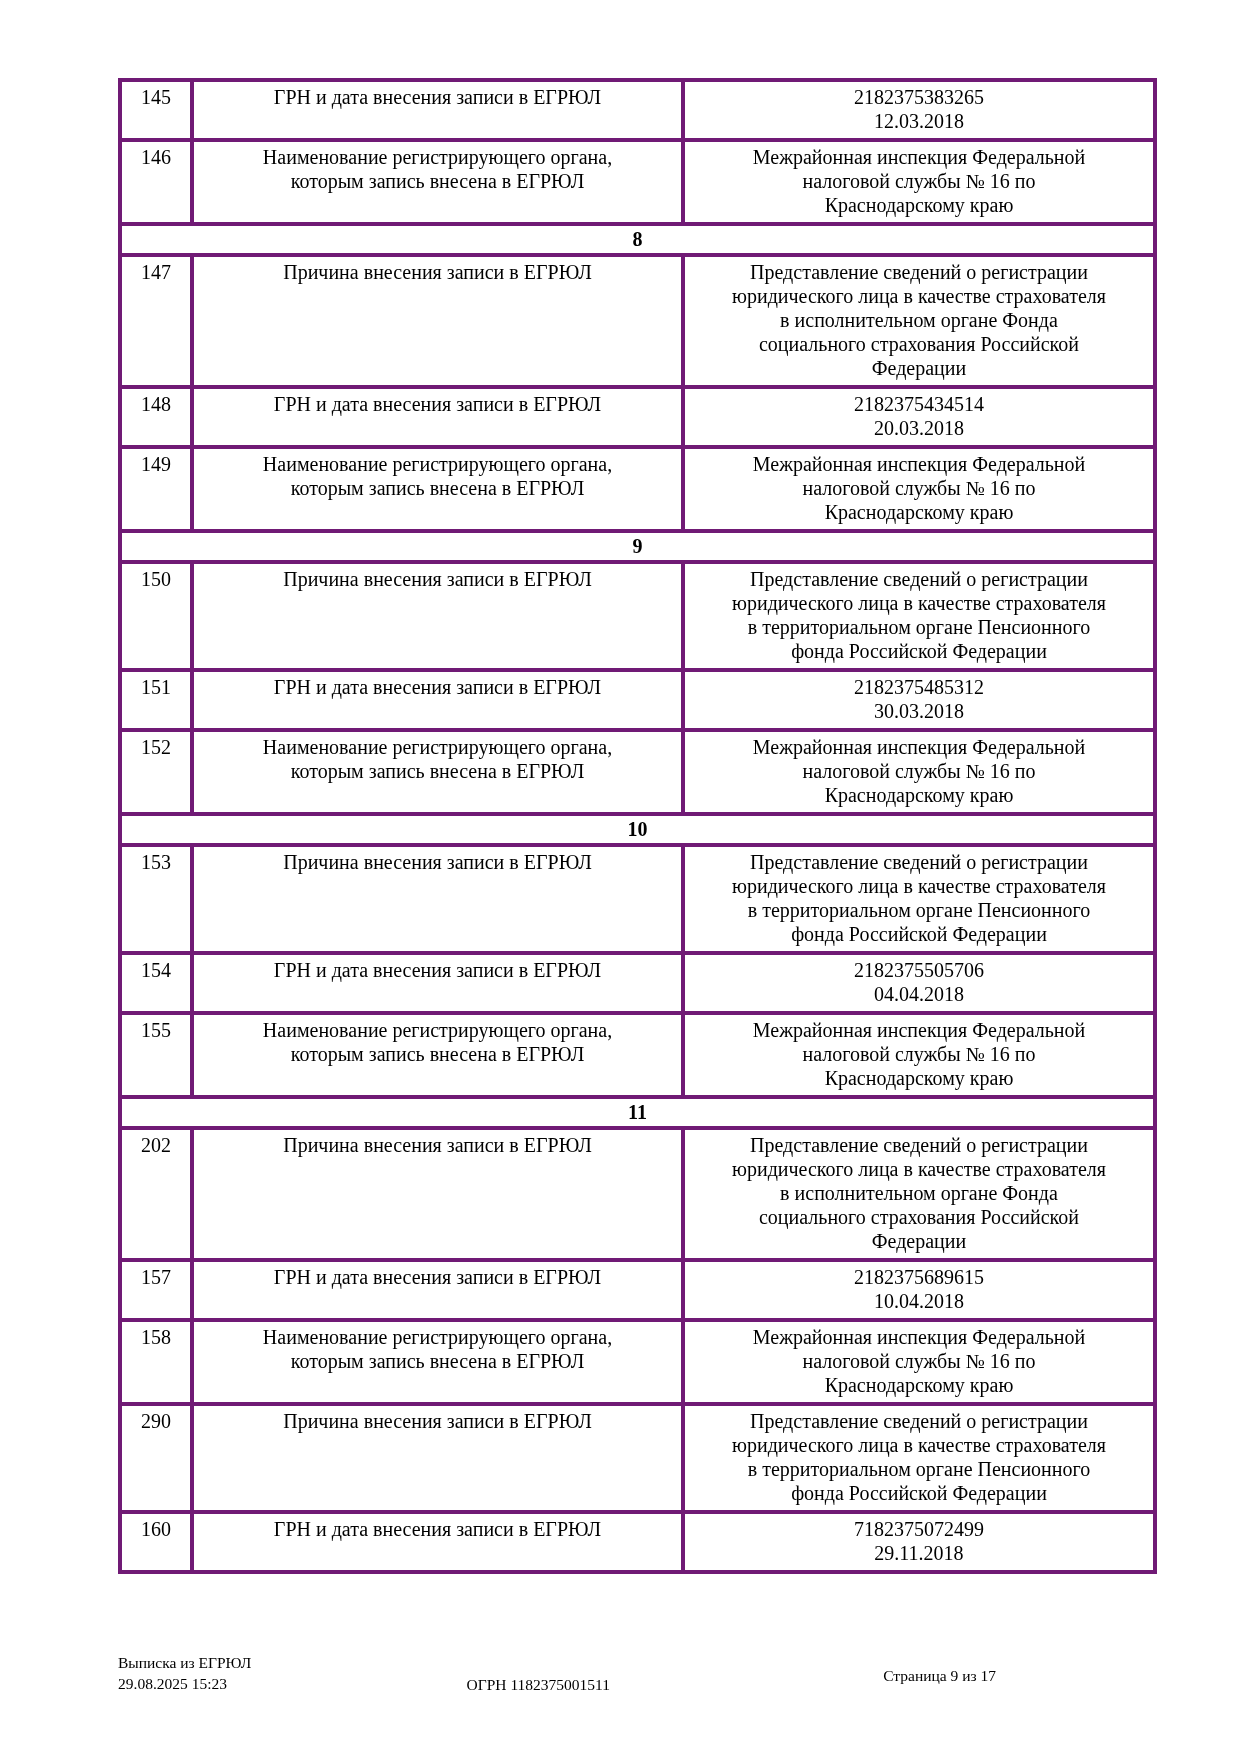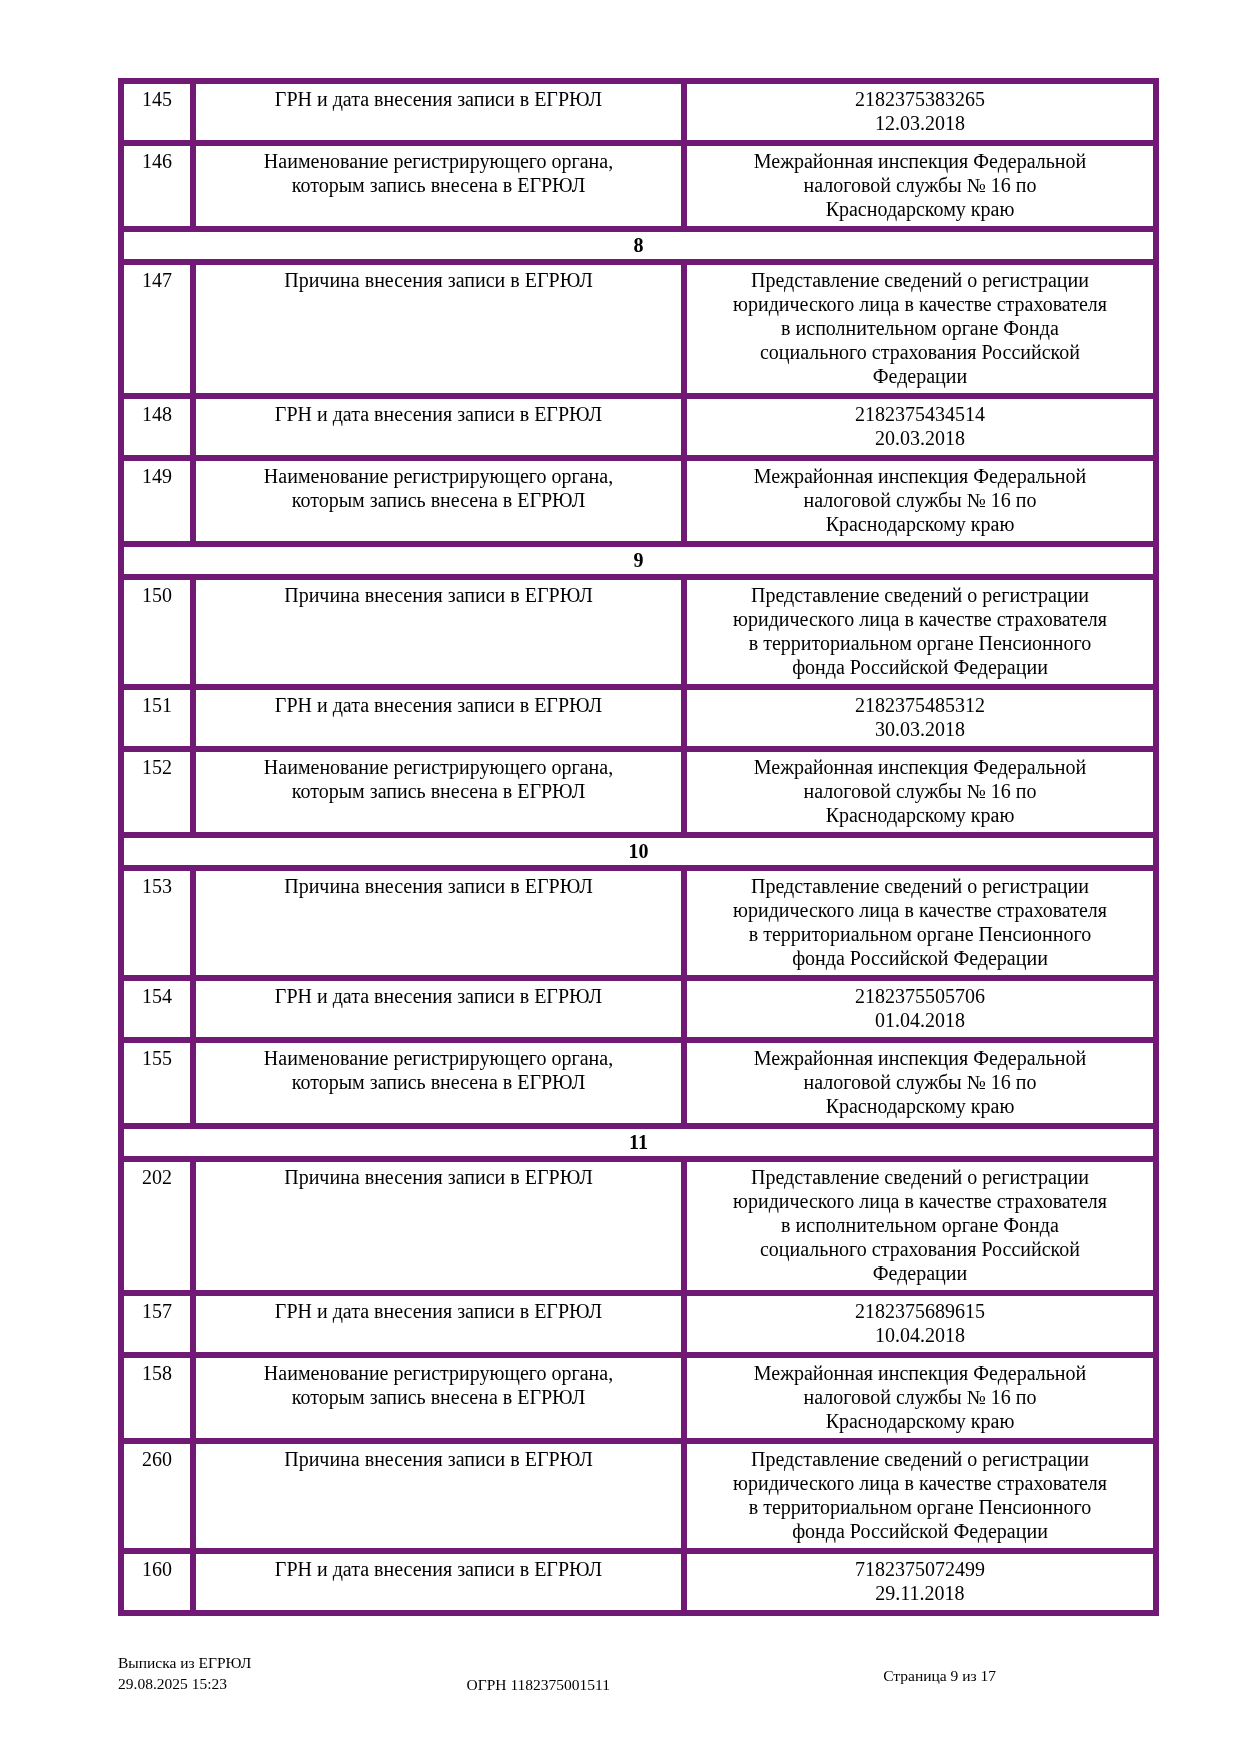--- a/index.html
+++ b/index.html
@@ -18,21 +18,21 @@
     position: absolute;
     left: 118px;
     top: 78px;
     width: 1035px;
     border-collapse: collapse;
     table-layout: fixed;
     font-size: 20px;
     line-height: 24px;
   }
   .egrul-table td {
-    border: 6px solid #701a75;
+    border: 4px solid #701a75;
     vertical-align: top;
     padding: 3px 6px 5px 6px;
     word-wrap: break-word;
   }
   .egrul-table col.c-num   { width: 72px; }
   .egrul-table col.c-label { width: 491px; }
   .egrul-table col.c-value { width: 472px; }
   td.num-cell {
     text-align: center;
     padding-left: 2px;
@@ -161,21 +161,21 @@
         <td class="label-cell">Причина внесения записи в ЕГРЮЛ</td>
         <td class="value-cell">Представление сведений о регистрации
 юридического лица в качестве страхователя
 в территориальном органе Пенсионного
 фонда Российской Федерации</td>
       </tr>
       <tr>
         <td class="num-cell">154</td>
         <td class="label-cell">ГРН и дата внесения записи в ЕГРЮЛ</td>
         <td class="value-cell">2182375505706
-01.04.2018</td>
+04.04.2018</td>
       </tr>
       <tr>
         <td class="num-cell">155</td>
         <td class="label-cell">Наименование регистрирующего органа,
 которым запись внесена в ЕГРЮЛ</td>
         <td class="value-cell">Межрайонная инспекция Федеральной
 налоговой службы № 16 по
 Краснодарскому краю</td>
       </tr>
       <tr>
@@ -198,21 +198,21 @@
       </tr>
       <tr>
         <td class="num-cell">158</td>
         <td class="label-cell">Наименование регистрирующего органа,
 которым запись внесена в ЕГРЮЛ</td>
         <td class="value-cell">Межрайонная инспекция Федеральной
 налоговой службы № 16 по
 Краснодарскому краю</td>
       </tr>
       <tr>
-        <td class="num-cell">260</td>
+        <td class="num-cell">290</td>
         <td class="label-cell">Причина внесения записи в ЕГРЮЛ</td>
         <td class="value-cell">Представление сведений о регистрации
 юридического лица в качестве страхователя
 в территориальном органе Пенсионного
 фонда Российской Федерации</td>
       </tr>
       <tr>
         <td class="num-cell">160</td>
         <td class="label-cell">ГРН и дата внесения записи в ЕГРЮЛ</td>
         <td class="value-cell">7182375072499

